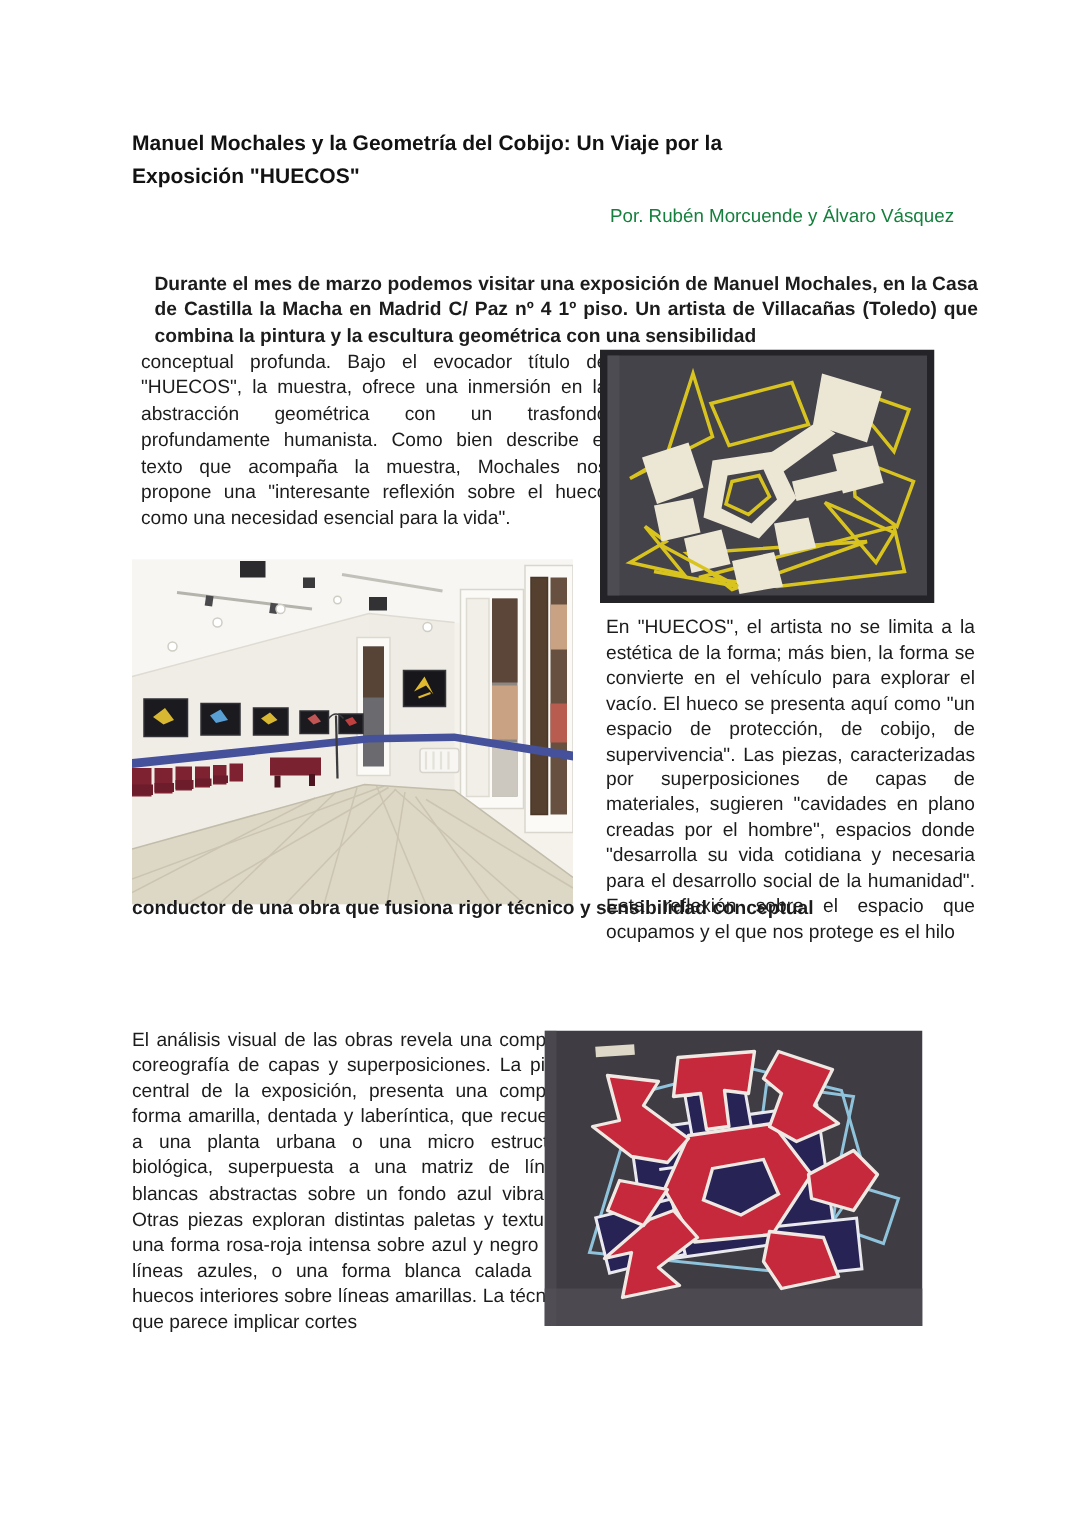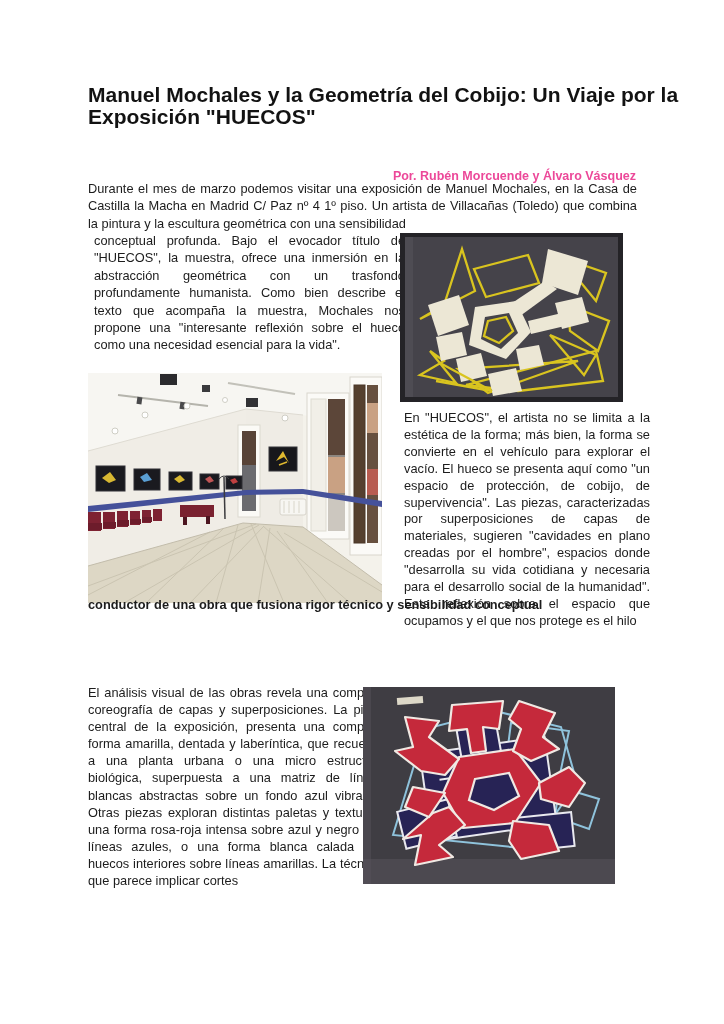--- a/index.html
+++ b/index.html
@@ -1,26 +1,26 @@
 <!DOCTYPE html>
 <html><head>
 <meta charset="utf-8">
 <style>
   html,body{margin:0;padding:0;background:#ffffff;}
   .page{
     position:relative;width:724px;height:1024px;background:#ffffff;overflow:hidden;
     font-family:"Liberation Sans","DejaVu Sans",sans-serif;color:#1d1d1d;
   }
-  .title{position:absolute;left:88px;top:84px;width:560px;font-size:21px;font-weight:700;
+  .title{position:absolute;left:88px;top:84px;width:560px;font-size:14px;font-weight:700;
          line-height:22px;color:#121212;}
   .title .tline{white-space:nowrap;}
-  .byline{position:absolute;left:88px;top:169px;width:548px;text-align:right;
-          font-weight:700;font-size:12.5px;color:#ec4899;}
+  .byline{position:absolute;left:88px;top:137px;width:548px;text-align:right;
+          font-weight:400;font-size:12.5px;color:#15803d;}
   .body-text{font-size:12.8px;line-height:17.4px;text-align:justify;margin:0;color:#1c1c1c;}
-  #p1 {position:absolute;left:88px;top:180px;width:549px;}
+  #p1 {position:absolute;left:103px;top:180px;width:549px;font-weight:bold;}
   #p1w{position:absolute;left:94px;top:232px;width:311px;}
   #p2w{position:absolute;left:404px;top:410px;width:246px;line-height:16.9px;}
   #p2c{position:absolute;left:88px;top:596px;width:556px;text-align:left;font-weight:bold;}
   #p3 {position:absolute;left:88px;top:684px;width:296px;line-height:17.1px;}
   figure{margin:0;padding:0;position:absolute;}
   #figTop    {left:400px;top:233px;width:223px;height:169px;}
   #figGallery{left:88px; top:373px;width:294px;height:230px;}
   #figBottom {left:363px;top:687px;width:252px;height:197px;}
   figure svg{display:block;width:100%;height:100%;}
 </style>

